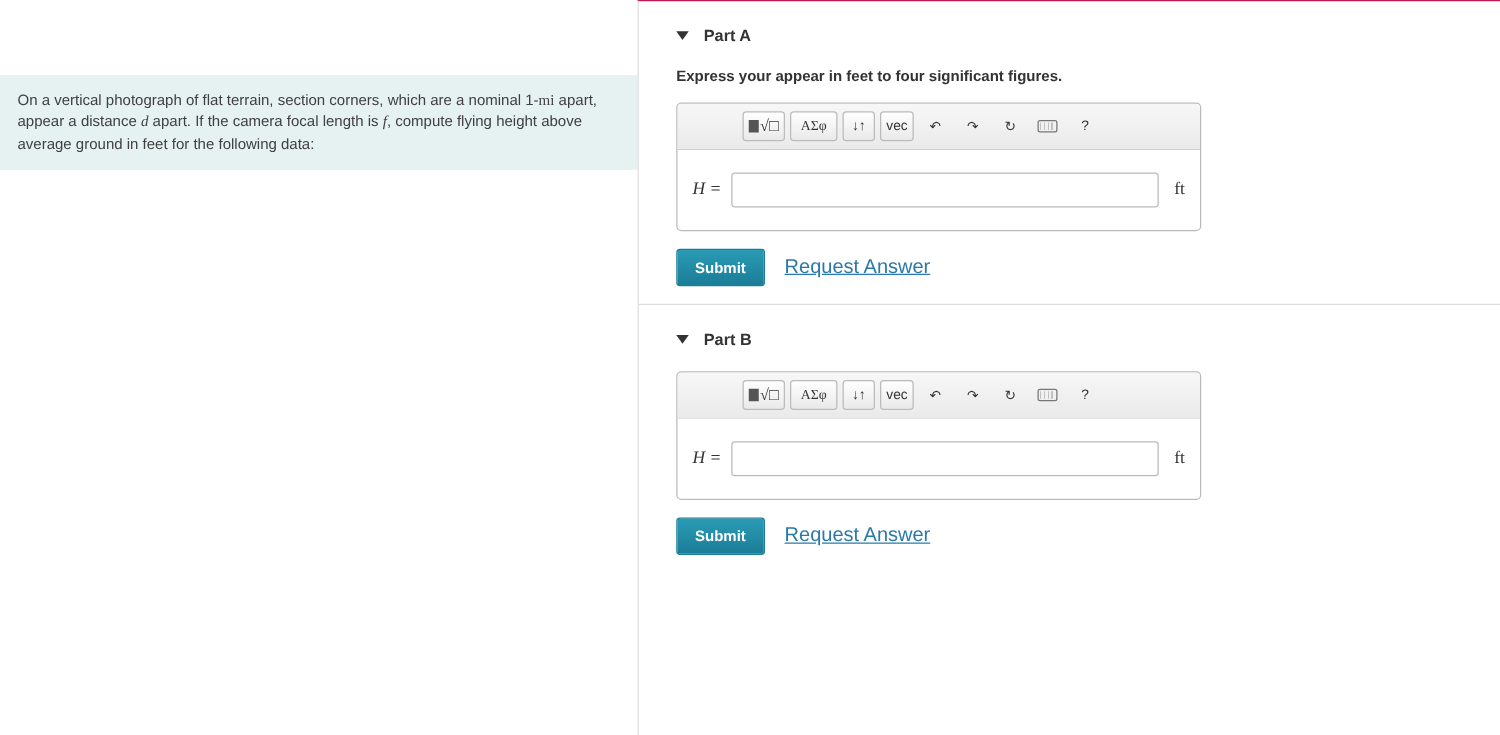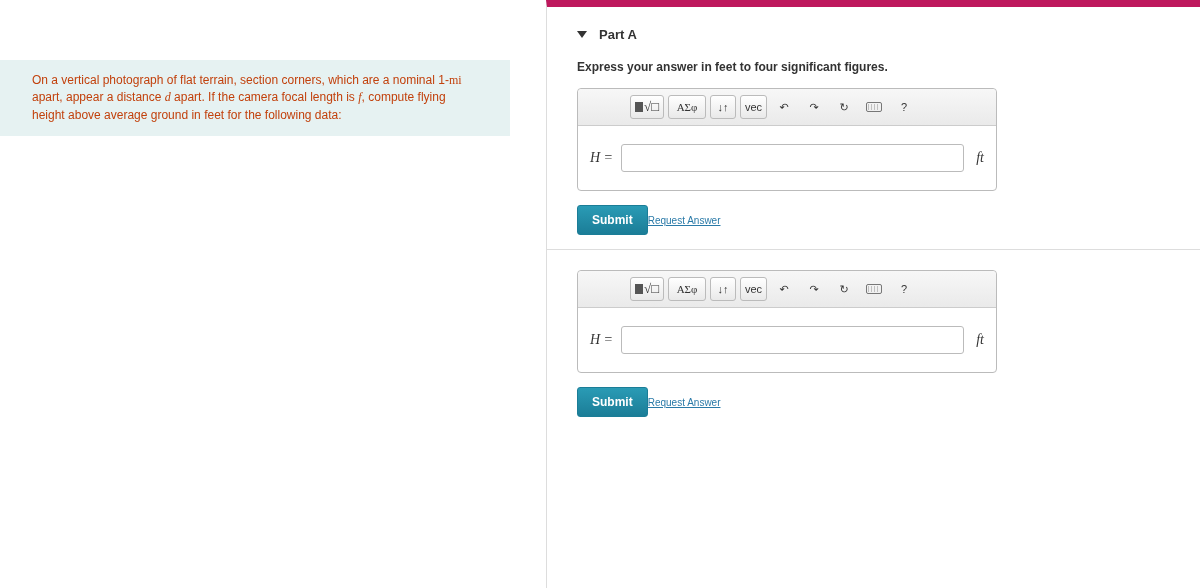--- a/index.html
+++ b/index.html
@@ -15,31 +15,30 @@
     width: 1200px;
     height: 588px;
   }
   .left {
     width: 510px;
     padding: 10px 0 0 0;
   }
   .right {
     flex: 1;
     border-left: 1px solid #ddd;
-    border-top: 7px solid #be185d;
+    border-top: 1px solid #be185d;
     padding: 0;
     position: relative;
-    margin-left: 36px;
   }
   .prompt {
     background: #e6f2f2;
-    padding: 12px 32px;
+    padding: 12px 14px;
     font-size: 12px;
     line-height: 1.45;
-    color: #c2410c;
+    color: #404040;
     margin-top: 50px;
   }
   .prompt .var { font-style: italic; font-family: 'Times New Roman', serif; }
   .prompt .rm { font-family: 'Times New Roman', serif; }
 
   .part {
     padding: 20px 20px 10px 30px;
   }
   .part-header {
     display: flex;
@@ -125,42 +124,41 @@
     height: 28px;
     border: 1px solid #bbb;
     border-radius: 3px;
     padding: 2px 6px;
     font-size: 13px;
   }
   .input-row .unit {
     font-family: 'Times New Roman', serif;
     font-size: 14px;
     margin-left: 12px;
-    font-style: italic;
   }
   .actions {
     display: flex;
     align-items: center;
-    gap: 0;
+    gap: 16px;
     margin-bottom: 4px;
   }
   .submit {
     background: linear-gradient(#2a9bb5,#1b7d97);
     color: #fff;
     border: 1px solid #1b7d97;
     border-radius: 3px;
     font-weight: bold;
     font-size: 12px;
     padding: 7px 14px;
     cursor: pointer;
   }
   .link {
     color: #2a7aa8;
     text-decoration: underline;
-    font-size: 10px;
+    font-size: 16px;
     cursor: pointer;
   }
   .divider { border-top:1px solid #ddd; }
   .kbd-icon {
     width:16px; height:10px; border:1px solid #777; border-radius:2px; position:relative;
   }
   .kbd-icon::before{
     content:""; position:absolute; left:1px; top:1px; right:1px; bottom:1px;
     background: repeating-linear-gradient(90deg,#777 0 1px, transparent 1px 3px);
     opacity:.4;
@@ -177,21 +175,21 @@
   </div>
 
   <div class="right">
 
     <div class="part">
       <div class="part-header">
         <span class="triangle"></span>
         <span>Part A</span>
       </div>
 
-      <div class="instruction">Express your answer in feet to four significant figures.</div>
+      <div class="instruction">Express your appear in feet to four significant figures.</div>
 
       <div class="answer-box">
         <div class="toolbar">
           <span style="width:40px"></span>
           <span class="tbtn">
               <span class="shape-rect"></span>
               <span class="shape-sqrt">√□</span>
             </span>
           <span class="tbtn wide">ΑΣφ</span>
           <span class="tbtn">↓↑</span>
@@ -213,20 +211,24 @@
 
       <div class="actions">
         <button class="submit">Submit</button>
         <span class="link">Request Answer</span>
       </div>
     </div>
 
     <div class="divider"></div>
 
     <div class="part">
+      <div class="part-header">
+        <span class="triangle"></span>
+        <span>Part B</span>
+      </div>
 
 
       <div class="answer-box">
         <div class="toolbar">
           <span style="width:40px"></span>
           <span class="tbtn">
               <span class="shape-rect"></span>
               <span class="shape-sqrt">√□</span>
             </span>
           <span class="tbtn wide">ΑΣφ</span>

